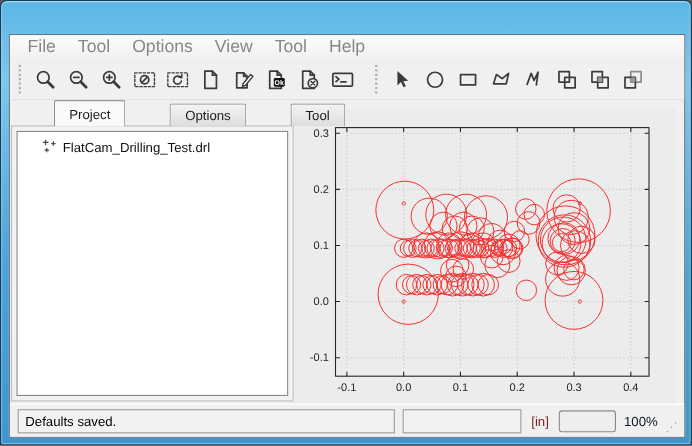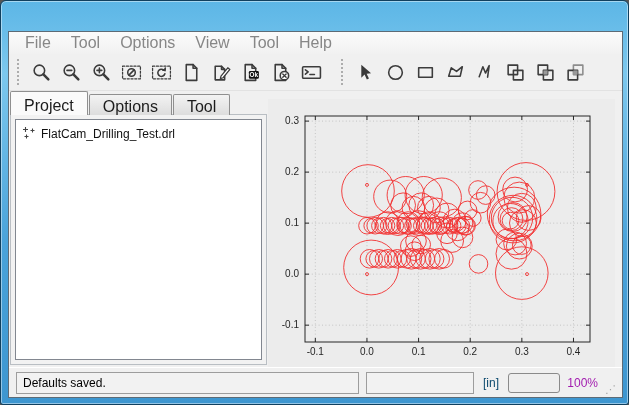--- a/index.html
+++ b/index.html
@@ -29,43 +29,43 @@
   .menu-item{font-size:16px;color:#878787;padding:3px 10px;cursor:default;}
   .toolbar{position:absolute;left:0;top:22px;width:100%;height:37px;background:#f0f0f0;
     display:flex;align-items:center;border-bottom:1px solid #e2e2e2;padding-left:6px;}
   .tb-handle{width:4px;height:26px;border-left:2px dotted #adadad;margin:0 8px 0 2px;}
   .tb-btn{width:27px;height:27px;border:none;background:transparent;padding:2px;margin-right:3px;cursor:default;}
   .tb-btn svg{width:21px;height:21px;display:block;}
   .ico{stroke:#3c3c3c;fill:none;stroke-width:1.5;stroke-linecap:round;stroke-linejoin:round;}
   .ico-dash{stroke-dasharray:2 1.6;}
   
   .tabbar{position:absolute;left:1px;top:59px;display:flex;align-items:flex-end;height:24px;z-index:3;}
-  .tab{font-size:16px;color:#1c1c1c;border:1px solid #8f8f8f;border-bottom:none;border-radius:2px 2px 0 0;
-    padding:3px 13px 3px;margin-right:1px;background:linear-gradient(180deg,#f3f3f3,#dddddd);height:21px;cursor:default;}
+  .tab{font-size:12px;color:#1c1c1c;border:1px solid #8f8f8f;border-bottom:none;border-radius:2px 2px 0 0;
+    padding:3px 13px 3px;margin-right:1px;background:linear-gradient(180deg,#f3f3f3,#dddddd);height:21px;cursor:default;margin-left:39px;}
   .tab.active{background:#fafafa;height:24px;padding-top:5px;z-index:4;}
   .tab-pane{position:absolute;left:1px;top:82px;width:257px;height:251px;background:#f2f2f2;
     border:1px solid #b9bec3;z-index:2;}
   .tree{position:absolute;left:4px;top:4px;right:4px;bottom:4px;background:#ffffff;border:1px solid #828790;
-    padding:4px 2px;overflow:hidden;}
+    padding:4px 18px;overflow:hidden;}
   .tree-item{display:flex;align-items:center;gap:6px;font-size:12px;color:#111;padding:2px 4px;cursor:default;}
   
   .plot{position:absolute;left:259px;top:67px;width:347px;height:268px;background:#ececec;}
   .plot svg{display:block;}
   
   .statusbar{position:absolute;left:0;bottom:0;width:100%;height:30px;background:#f0f0f0;
     display:flex;align-items:center;padding:0 6px 0 7px;gap:7px;border-top:1px solid #ffffff;}
   .sb-panel{height:22px;border:1px solid #9d9d9d;background:#f2f2f2;font-size:12px;color:#000000;
     display:flex;align-items:center;padding:0 6px;}
   .sb-msg{width:354px;}
   .sb-empty{width:111px;}
-  .units{font-size:12px;color:#0c4a6e;margin:0 2px;}
+  .units{font-size:12px;color:#7f1d1d;margin:0 2px;}
   .progress{width:54px;height:20px;border:1px solid #8a8a8a;border-radius:3px;background:#eee;overflow:hidden;}
   .progress .fill{height:100%;width:100%;
     background:linear-gradient(180deg,#9df79 0%,#4fd44f 30%,#17b717 55%,#27c427 80%,#66d966 100%);}
-  .pct{font-size:12px;color:#a21caf;}
+  .pct{font-size:12px;color:#0f172a;}
   .grip{margin-left:auto;color:#a5a5a5;font-size:11px;align-self:flex-end;line-height:1.4;cursor:default;}
 </style>
 </head>
 <body>
 
 <div class="window">
 
 
   <div class="client">
 

